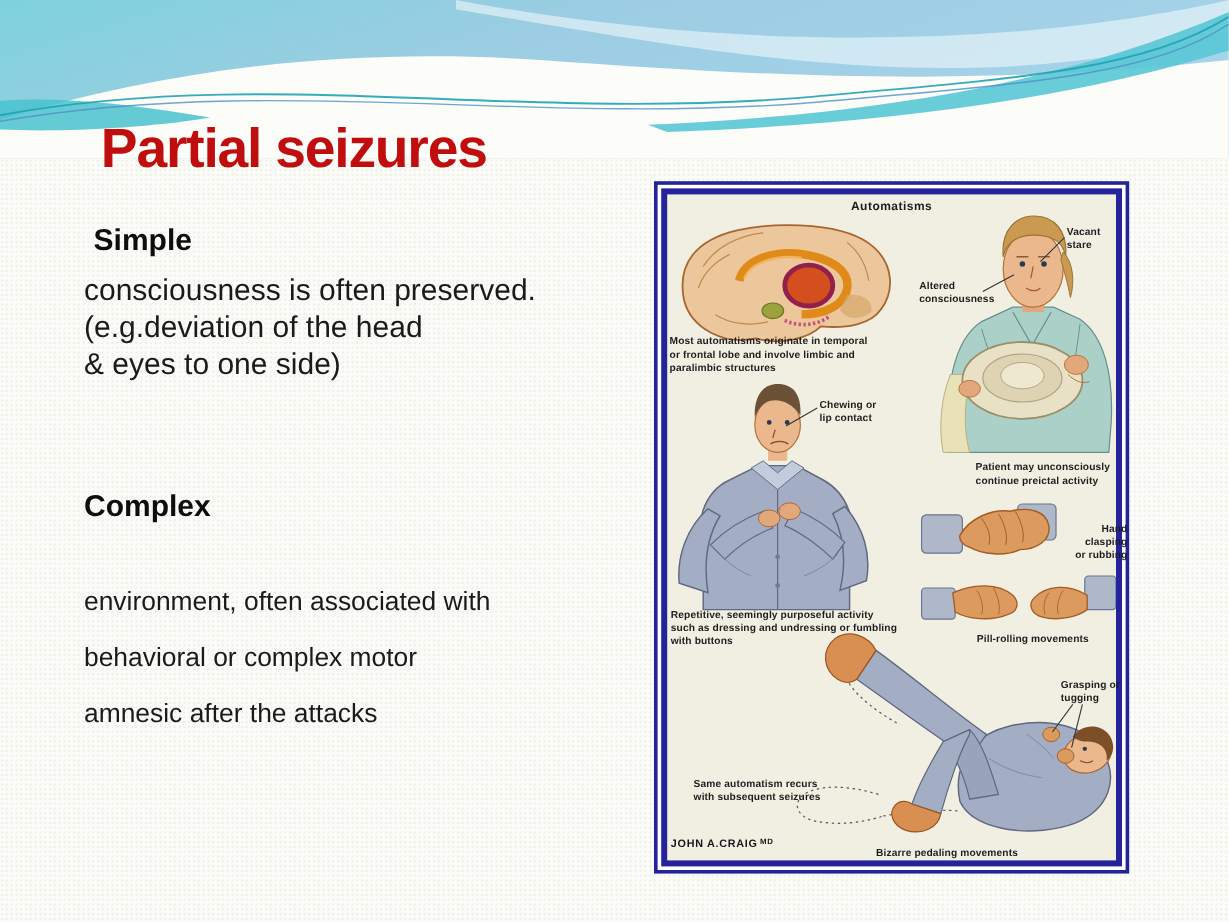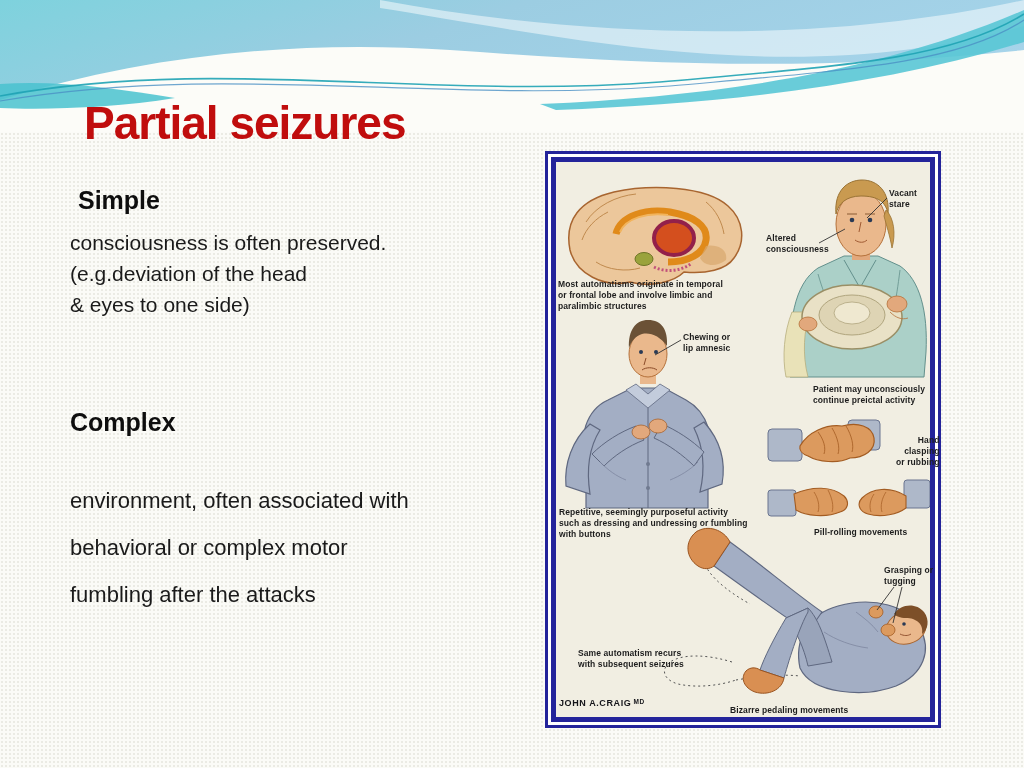--- a/index.html
+++ b/index.html
@@ -15,21 +15,21 @@
   .slide-title {
     position:absolute; left:84px; top:96px; z-index:3;
     font-size:46px; font-weight:bold; letter-spacing:-1px; color:#c00d0d;
   }
   .sec-heading {
     position:absolute; z-index:2; font-size:25px; font-weight:bold; color:#0e0e0e;
   }
   .h-simple { left:62px; top:186px;margin-left:16px; }
   .h-complex { left:70px; top:408px; }
   .para { position:absolute; z-index:2; color:#1a1a1a; }
-  .p-simple { left:70px; top:227px; font-size:21px; line-height:31px; }
+  .p-simple { left:70px; top:227px; font-size:25px; line-height:31px; }
   .p-complex { left:70px; top:477px; font-size:22px; line-height:47px; }
   .para .ln { display:block; }
 
   
   .figure-frame {
     position:absolute; left:545px; top:151px; width:396px; height:577px; z-index:2;
     border:3px solid #23239a; background:#ffffff; padding:3px;
   }
   .figure-frame-inner2 {
     width:100%; height:100%; border:5px solid #23239a; background:#f1eee2;
@@ -85,21 +85,21 @@
 <div class="para p-simple">
   <span class="ln">consciousness is often preserved.</span>
   <span class="ln">(e.g.deviation of the head</span>
   <span class="ln">&amp; eyes to one side)</span>
 </div>
 
 <h2 class="sec-heading h-complex">Complex</h2>
 <div class="para p-complex">
   <span class="ln">environment, often associated with</span>
   <span class="ln">behavioral or complex motor</span>
-  <span class="ln">fumbling after the attacks</span>
+  <span class="ln">amnesic after the attacks</span>
 </div>
 
 <div class="figure-frame">
   <div class="figure-frame-inner2">
     <div class="fig-canvas">
 
       <svg class="fig-art" viewBox="0 0 374 555">
 
         <g>
           <path d="M14,88 C8,58 24,38 58,30 C95,22 150,24 172,44 C188,58 190,80 178,96 C170,108 150,112 128,110 C118,120 94,126 74,120 C48,126 20,112 14,88 Z" fill="#ecc79b" stroke="#a86530" stroke-width="1.5"></path>
@@ -192,37 +192,38 @@
 
         <g stroke="#333" stroke-width="0.9" fill="none">
           <path d="M331,36 L311,56"></path>
           <path d="M263,81 L289,67"></path>
           <path d="M125,178 L99,193"></path>
           <path d="M338,425 L321,448"></path>
           <path d="M346,425 L337,461"></path>
         </g>
       </svg>
 
+      <div class="flabel fig-title">Automatisms</div>
 
       <div class="flabel lb-vacant">
         <span class="ln">Vacant</span>
         <span class="ln">stare</span>
       </div>
       <div class="flabel lb-altered">
         <span class="ln">Altered</span>
         <span class="ln">consciousness</span>
       </div>
       <div class="flabel lb-brain">
         <span class="ln">Most automatisms originate in temporal</span>
         <span class="ln">or frontal lobe and involve limbic and</span>
         <span class="ln">paralimbic structures</span>
       </div>
       <div class="flabel lb-chewing">
         <span class="ln">Chewing or</span>
-        <span class="ln">lip amnesic</span>
+        <span class="ln">lip contact</span>
       </div>
       <div class="flabel lb-preictal">
         <span class="ln">Patient may unconsciously</span>
         <span class="ln">continue preictal activity</span>
       </div>
       <div class="flabel lb-clasping">
         <span class="ln">Hand</span>
         <span class="ln">clasping</span>
         <span class="ln">or rubbing</span>
       </div>

